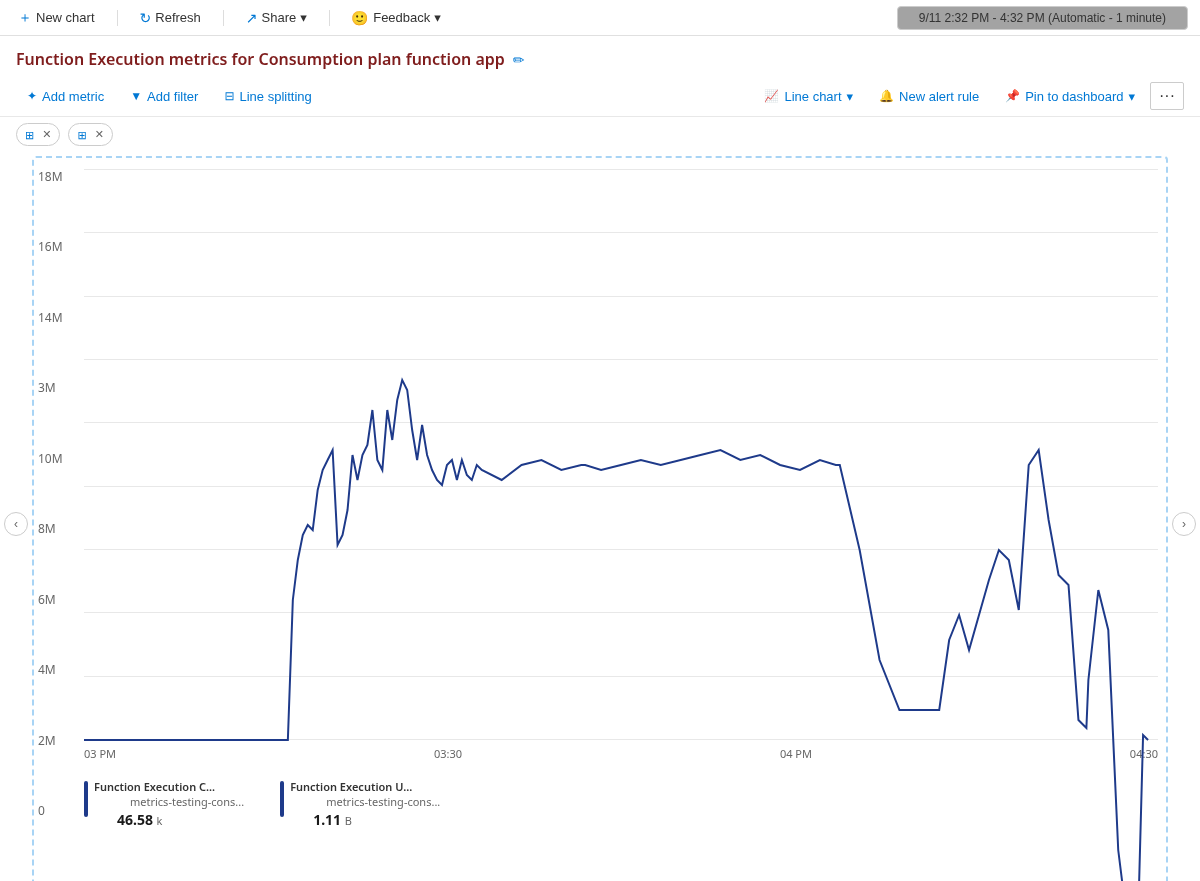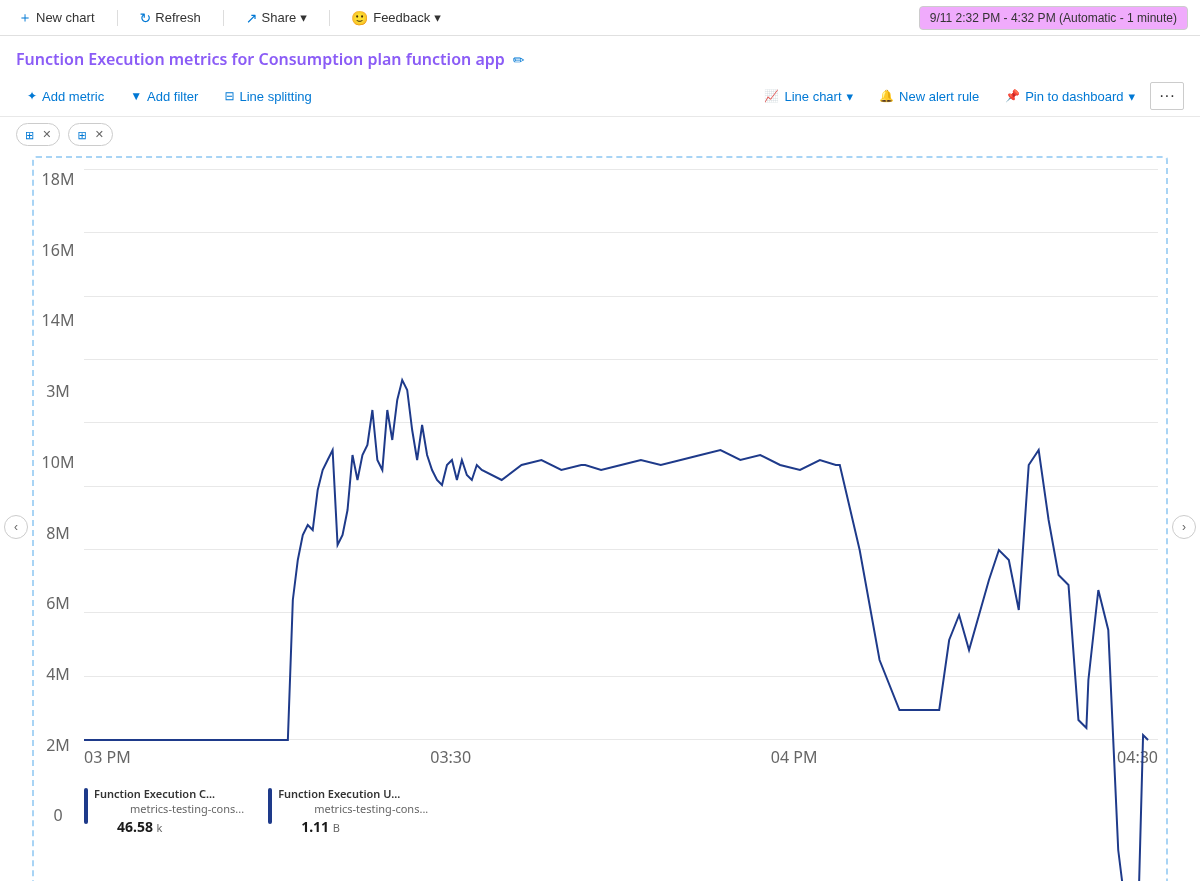--- a/index.html
+++ b/index.html
@@ -13,31 +13,31 @@
     .top-bar-left { display: flex; align-items: center; gap: 16px; }
     .top-bar-right { margin-left: auto; }
     .tb-btn {
       display: flex; align-items: center; gap: 4px;
       background: none; border: none; cursor: pointer; font-size: 13px;
       color: #333; padding: 4px 6px; border-radius: 2px;
     }
     .tb-icon { font-size: 14px; color: #0078d4; }
     .tb-divider { width: 1px; height: 16px; background: #ddd; }
     .time-range-btn {
-      border: 1px solid #ccc; border-radius: 4px; padding: 4px 10px;
-      background: #f0abfc; cursor: pointer; font-size: 12px; color: #333;
+      border: 1px solid #ccc; border-radius: 4px; padding: 4px 21px;
+      background: #a3a3a3; cursor: pointer; font-size: 12px; color: #333;
     }
 
     
     .page-title-area {
       padding: 12px 16px 6px 16px;
       display: flex; align-items: center; gap: 8px;
     }
     .page-title {
-      font-size: 16px; font-weight: 600; color: #8b5cf6;
+      font-size: 16px; font-weight: 600; color: #7f1d1d;
     }
     .edit-icon { color: #0078d4; cursor: pointer; font-size: 14px; }
 
     
     .metric-toolbar {
       display: flex; align-items: center; padding: 6px 16px;
       border-bottom: 1px solid #e8e8e8; gap: 4px;
     }
     .metric-toolbar-left { display: flex; align-items: center; gap: 4px; }
     .metric-toolbar-right { margin-left: auto; display: flex; align-items: center; gap: 4px; }
@@ -72,21 +72,21 @@
       background: #fff; min-height: 620px;
     }
 
     
     .y-axis {
       position: absolute; left: 0; top: 0; bottom: 60px; width: 48px;
       display: flex; flex-direction: column-reverse; justify-content: space-between;
       padding: 10px 4px;
     }
     .y-label {
-      font-size: 16px; color: #666; text-align: center; width: 100%;
+      font-size: 12px; color: #666; text-align: left; width: 100%;
     }
 
     
     .chart-inner {
       position: relative; width: 100%; height: 570px;
     }
     .grid-lines {
       position: absolute; top: 0; left: 0; right: 0; bottom: 0;
     }
     .grid-line {
@@ -97,36 +97,36 @@
     .chart-svg {
       position: absolute; top: 0; left: 0; width: 100%; height: 100%;
       overflow: visible;
     }
 
     
     .x-axis {
       display: flex; justify-content: space-between;
       margin-top: 4px; padding: 0 0;
     }
-    .x-label { font-size: 16px; color: #666; }
+    .x-label { font-size: 11px; color: #666; }
 
     
     .nav-arrow {
       position: absolute; top: 50%; transform: translateY(-50%);
       background: rgba(255,255,255,0.9); border: 1px solid #ccc;
       border-radius: 50%; width: 24px; height: 24px; cursor: pointer;
       display: flex; align-items: center; justify-content: center;
       font-size: 12px; color: #666; z-index: 10;
     }
     .nav-arrow-left { left: -12px; }
     .nav-arrow-right { right: -12px; }
 
     
     .chart-legend {
-      display: flex; gap: 24px; padding: 8px 8px 0 0;
+      display: flex; gap: 36px; padding: 8px 8px 0 0;
       flex-wrap: wrap;
     }
     .legend-item {
       display: flex; align-items: flex-start; gap: 6px;
     }
     .legend-color {
       width: 4px; height: 36px; border-radius: 2px; flex-shrink: 0; margin-top: 2px;
     }
     .legend-text { font-size: 11px; color: #333; line-height: 1.4; }
     .legend-name { font-weight: 600; }

